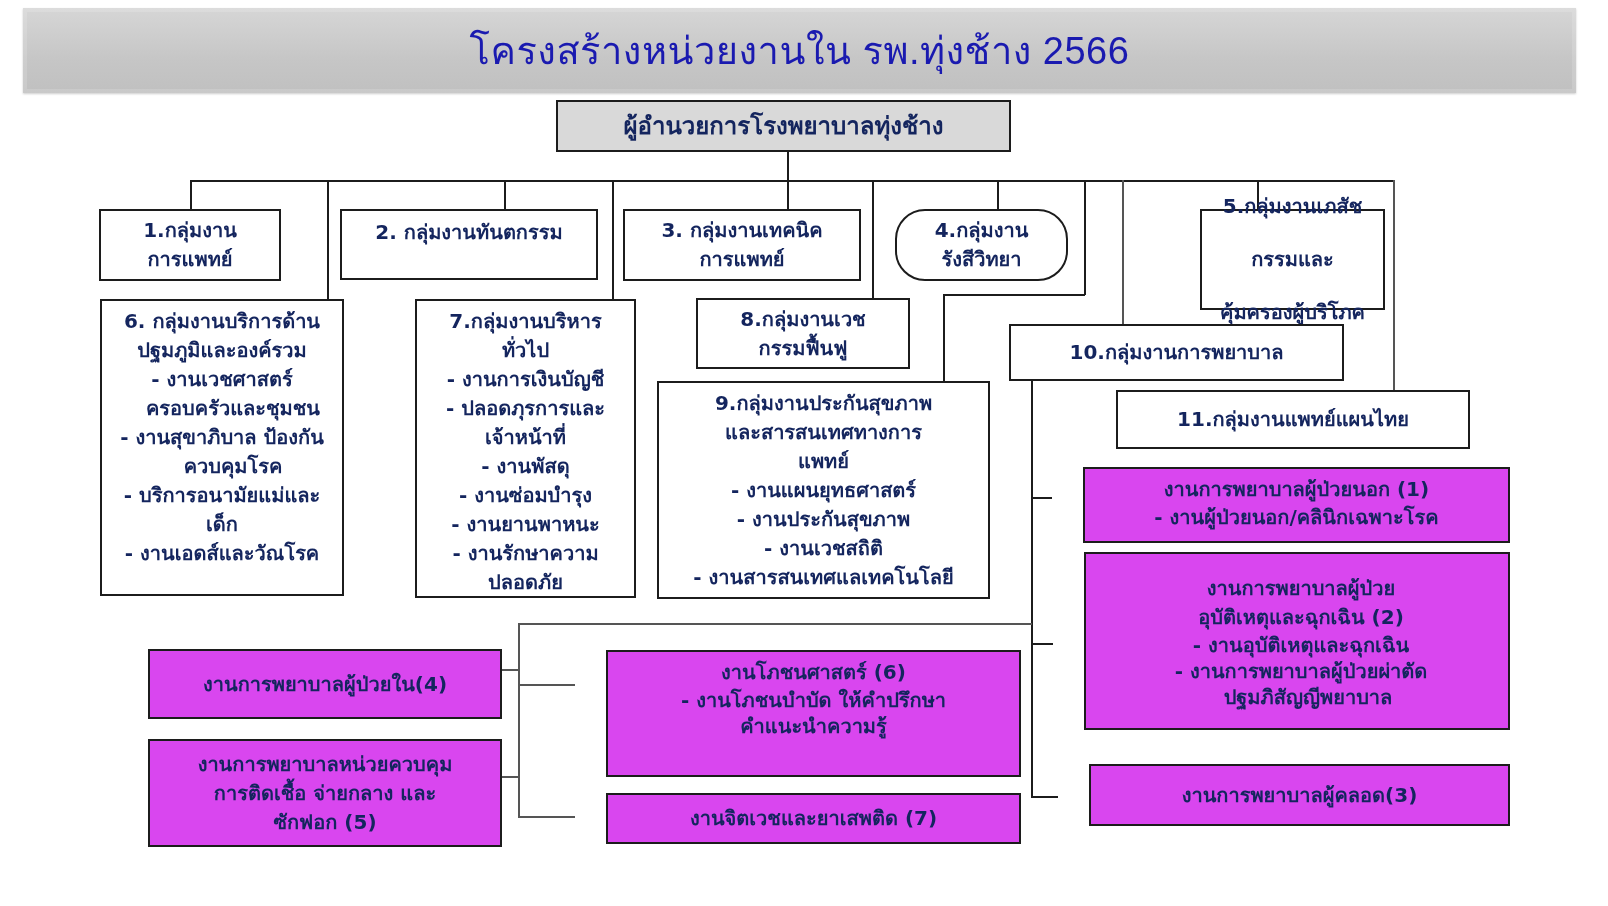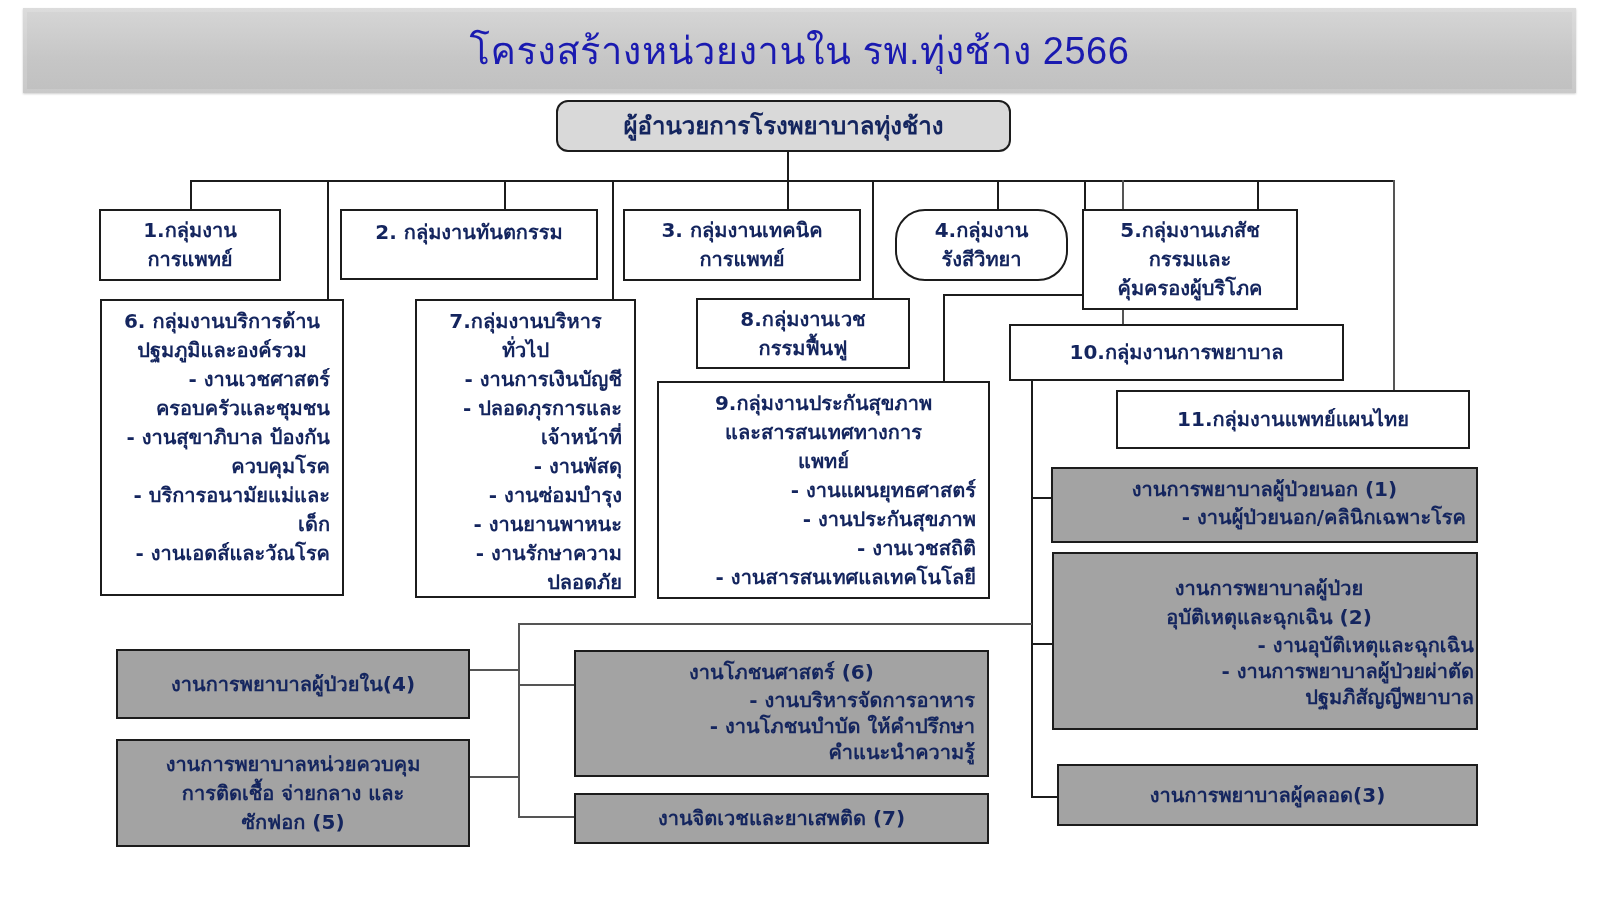--- a/index.html
+++ b/index.html
@@ -8,39 +8,39 @@
     .title-bar { position: absolute; left: 23px; top: 8px; width: 1553px; height: 85px;
       background: linear-gradient(#d6d6d6, #c6c6c6 60%, #c0c0c0);
       box-shadow: inset 0 0 0 4px rgba(255,255,255,0.15), 0 1px 2px rgba(0,0,0,0.2);
       display: flex; align-items: center; justify-content: center; }
     .title-text { color: #1a1ab0; font-size: 38px; font-weight: normal; letter-spacing: 0.5px;
       font-family: "Liberation Sans", sans-serif; }
     .box { position: absolute; border: 2px solid #1c1c1c; background: #ffffff; box-sizing: border-box;
       font-weight: bold; font-size: 20px; line-height: 29px; color: #14255e; }
     .box.center { display: flex; flex-direction: column; align-items: center; justify-content: center; text-align: center; }
     .box.director { background: #d9d9d9; font-size: 24px; }
-    .box.cream { background: #a3a3a3; }
+    .box.cream { background: #d946ef; margin-left: 32px; }
     .box .head { text-align: center; display: block; }
-    .box .items { text-align: right; font-weight: normal; font-weight: 600; }
+    .box .items { text-align: center; font-weight: normal; font-weight: 600; }
     .box .item { display: block; }
     .box.cream .items { font-weight: bold; font-size: 20px; line-height: 26px; }
     .line { position: absolute; background: #1c1c1c; }
     .line.g { background: #555; }
     .h { height: 1.5px; }
     .v { width: 1.5px; }
     .pad { padding: 6px 12px; }
   </style>
 </head>
 <body>
 
 <div class="title-bar">
   <span class="title-text">โครงสร้างหน่วยงานใน รพ.ทุ่งช้าง 2566</span>
 </div>
 
-<div class="box director center" style="left:556px; top:100px; width:455px; height:52px;border-radius:12px;">
+<div class="box director center" style="left:556px; top:100px; width:455px; height:52px;">
   <span>ผู้อำนวยการโรงพยาบาลทุ่งช้าง</span>
 </div>
 
 <div class="line v" style="left:787px; top:152px; height:29px;"></div>
 <div class="line h" style="left:190px; top:180px; width:1205px;"></div>
 <div class="line v" style="left:190px; top:180px; height:30px;"></div>
 <div class="line v" style="left:327px; top:180px; height:120px;"></div>
 <div class="line v" style="left:504px; top:180px; height:30px;"></div>
 <div class="line v" style="left:612px; top:180px; height:120px;"></div>
 <div class="line v" style="left:787px; top:180px; height:30px;"></div>
@@ -61,21 +61,21 @@
   <span>2. กลุ่มงานทันตกรรม</span>
 </div>
 <div class="box center" style="left:623px; top:209px; width:238px; height:72px;align-items:center;">
   <span>3. กลุ่มงานเทคนิค</span>
   <span>การแพทย์</span>
 </div>
 <div class="box center" style="left:895px; top:209px; width:173px; height:72px;border-radius:30px;">
   <span>4.กลุ่มงาน</span>
   <span>รังสีวิทยา</span>
 </div>
-<div class="box center" style="left:1082px; top:209px; width:216px; height:101px;">
+<div class="box center" style="left:1200px; top:209px; width:185px; height:101px;gap:24px;">
   <span>5.กลุ่มงานเภสัช</span>
   <span>กรรมและ</span>
   <span>คุ้มครองผู้บริโภค</span>
 </div>
 
 <div class="box pad" style="left:100px; top:299px; width:244px; height:297px;">
   <span class="head">6. กลุ่มงานบริการด้าน</span>
   <span class="head">ปฐมภูมิและองค์รวม</span>
   <div class="items">
     <span class="item">- งานเวชศาสตร์</span>
@@ -165,21 +165,20 @@
 
 <div class="box cream center" style="left:116px; top:739px; width:354px; height:108px;">
   <span>งานการพยาบาลหน่วยควบคุม</span>
   <span>การติดเชื้อ จ่ายกลาง และ</span>
   <span>ซักฟอก (5)</span>
 </div>
 
 <div class="box cream" style="left:574px; top:650px; width:415px; height:127px; padding:6px 12px;">
   <span class="head">งานโภชนศาสตร์ (6)</span>
   <div class="items">
-    <span class="item">- งานบริหารจัดการอาหาร</span>
     <span class="item">- งานโภชนบำบัด ให้คำปรึกษา</span>
     <span class="item">คำแนะนำความรู้</span>
   </div>
 </div>
 
 <div class="box cream center" style="left:574px; top:793px; width:415px; height:51px;">
   <span>งานจิตเวชและยาเสพติด (7)</span>
 </div>
 
 </body></html>

